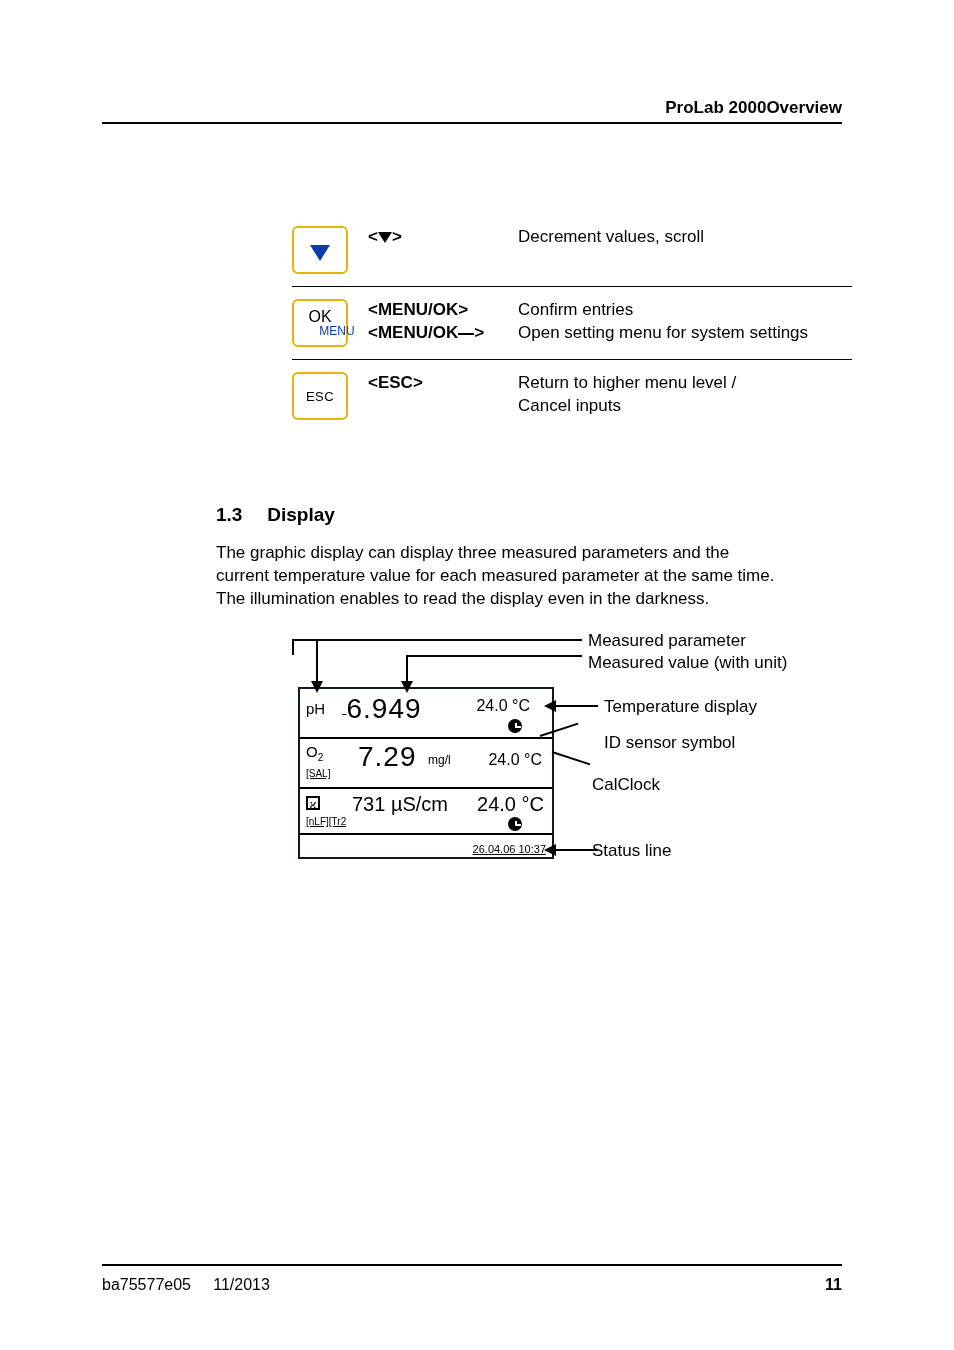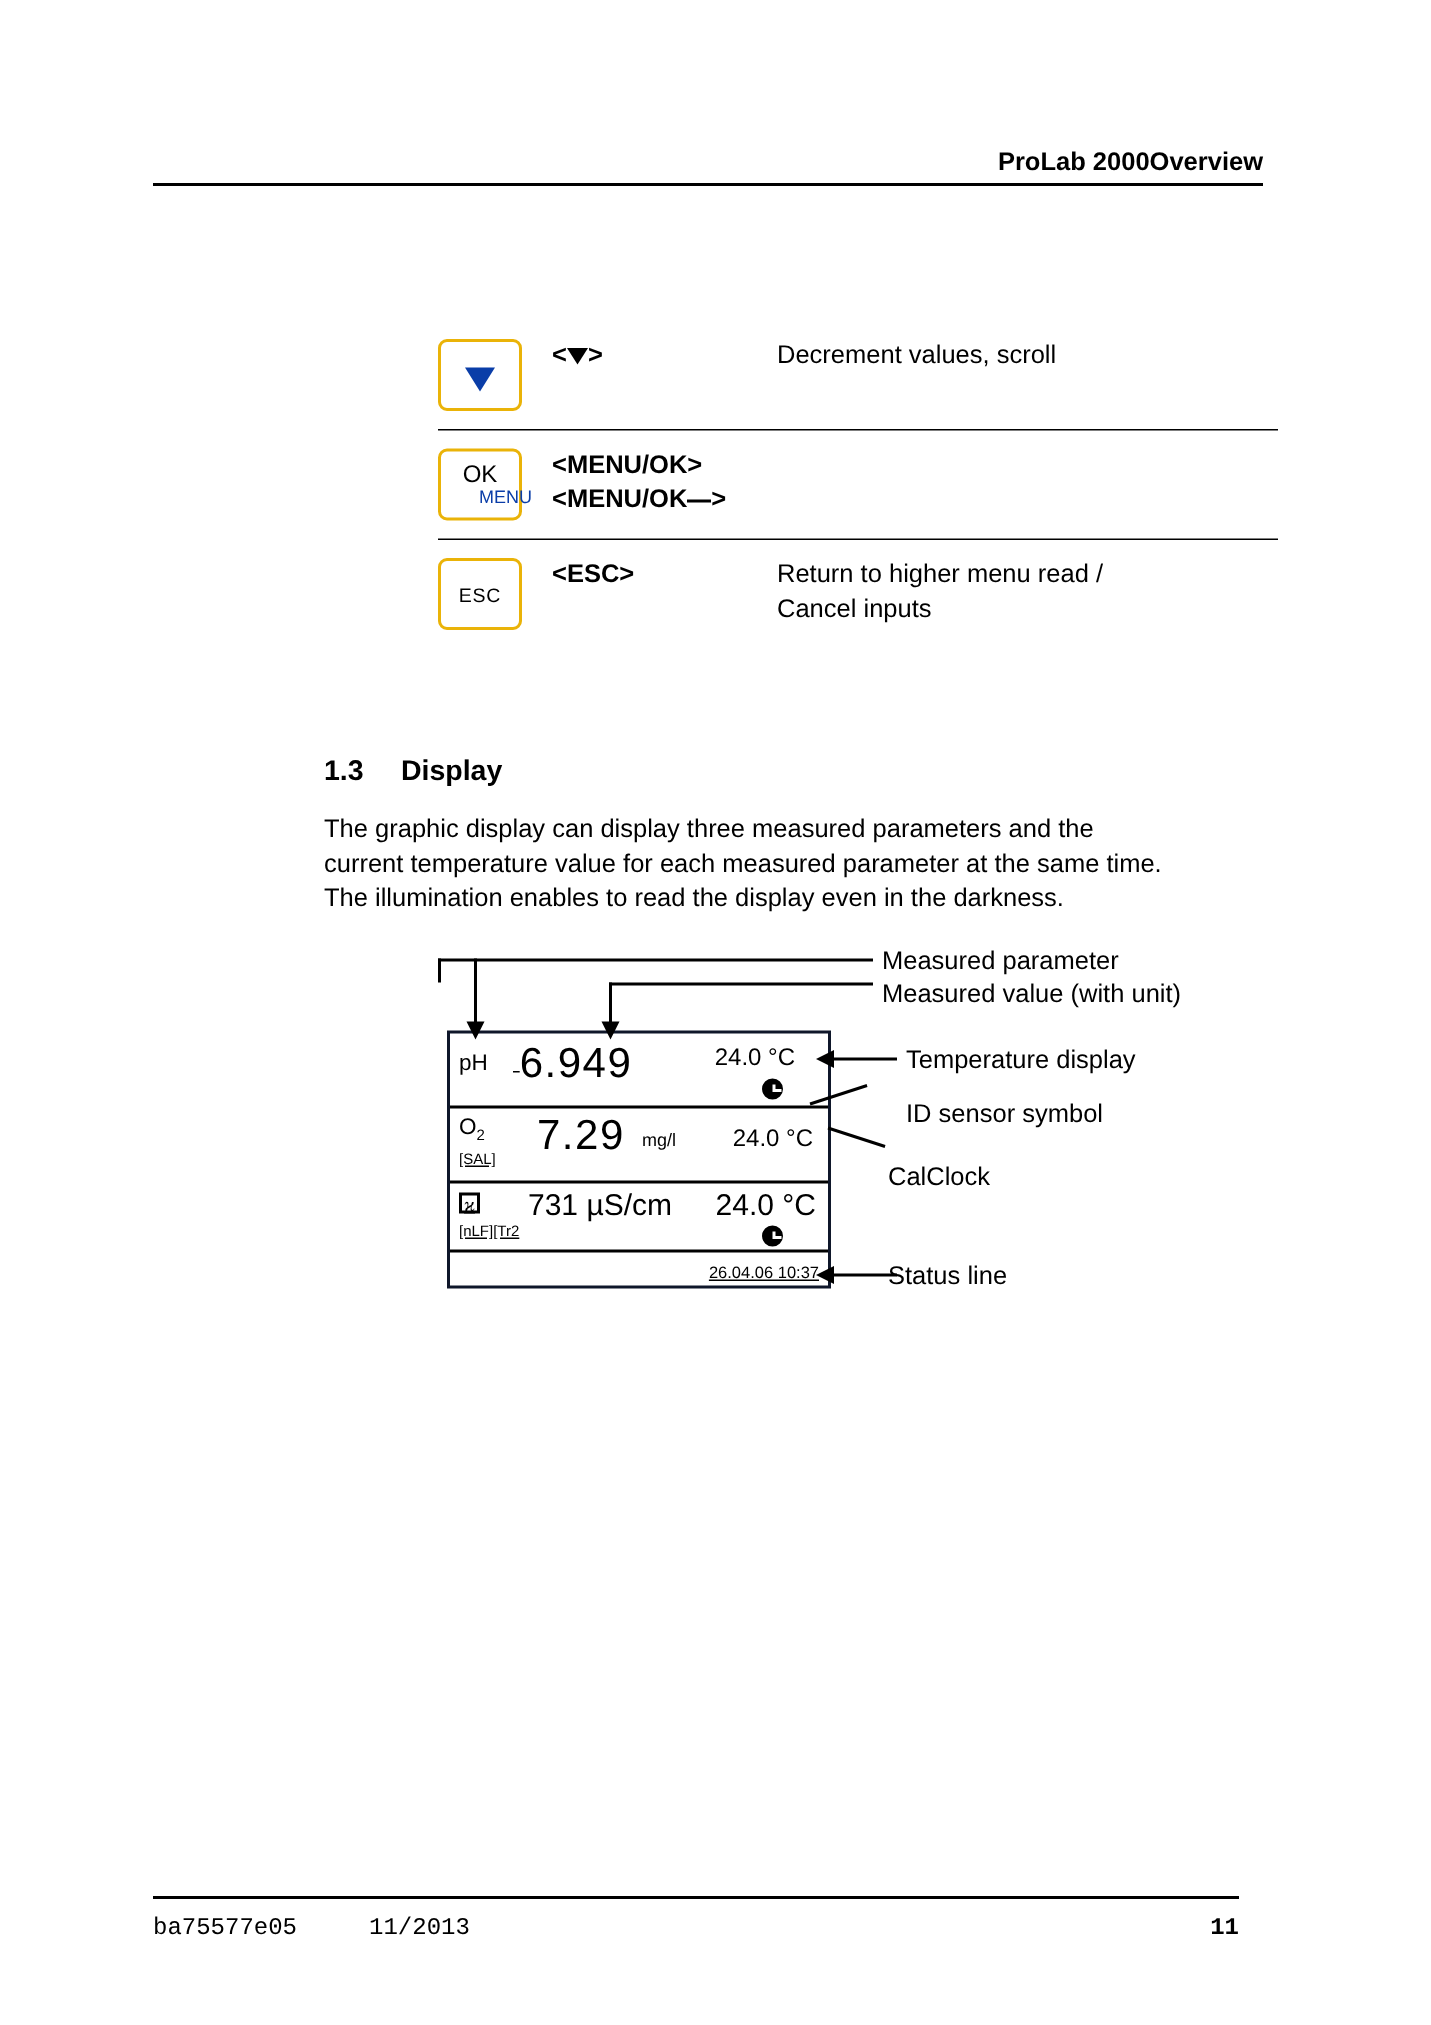--- a/index.html
+++ b/index.html
@@ -44,21 +44,21 @@
   .clockface::after { content:""; position:absolute; width:5px; height:2px; background:#fff; top:5px; left:6px; }
   .clockface::before { content:""; position:absolute; width:2px; height:5px; background:#fff; top:2px; left:5px; }
   .calicon { display:inline-block; width:14px; height:14px; border:2px solid #000; position:relative; vertical-align:middle; font-style: italic; font-family: Georgia, serif; font-size:13px; line-height:12px; text-align:center; text-decoration: underline; }
 
   .annot { position: absolute; font-size: 17px; line-height: 1.2; }
   .arrow-line { position: absolute; background: #000; }
 
   .arrow-head-l { position:absolute; width:0; height:0; border-top:6px solid transparent; border-bottom:6px solid transparent; border-right:12px solid #000; }
   .arrow-head-d { position:absolute; width:0; height:0; border-left:6px solid transparent; border-right:6px solid transparent; border-top:12px solid #000; }
 
-  .footer { position: absolute; left: 102px; right: 128px; bottom: 56px; font-family: Liberation Mono, monospace; }
+  .footer { position: absolute; left: 102px; right: 112px; bottom: 56px; }
   .footer-rule { border: none; border-top: 2px solid #000; margin-bottom: 10px; }
   .footer-row { display: flex; justify-content: space-between; font-size: 16px; }
   .footer-page { font-weight: bold; }
 </style>
 </head>
 <body>
 
 <div class="page">
   <div class="header">
     <span>ProLab 2000</span>
@@ -84,31 +84,35 @@
       <div class="key-cell-icon">
         <div class="keycap">
           <span class="ok">OK</span>
           <span class="menu">MENU</span>
         </div>
       </div>
       <div class="key-cell-key">
         <div>&lt;MENU/OK&gt;</div>
         <div><span>&lt;MENU/OK</span><span class="underscore"></span><span>&gt;</span></div>
       </div>
+      <div class="key-cell-desc">
+        <div>Confirm entries</div>
+        <div>Open setting menu for system settings</div>
+      </div>
     </div>
 
     <div class="key-row last">
       <div class="key-cell-icon">
         <div class="keycap">
           <span class="esc">ESC</span>
         </div>
       </div>
       <div class="key-cell-key">&lt;ESC&gt;</div>
       <div class="key-cell-desc">
-        <div>Return to higher menu read /</div>
+        <div>Return to higher menu level /</div>
         <div>Cancel inputs</div>
       </div>
     </div>
 
   </div>
 
   <div class="section">
     <div class="section-heading">
       <span class="num">1.3</span>
       <span>Display</span>

